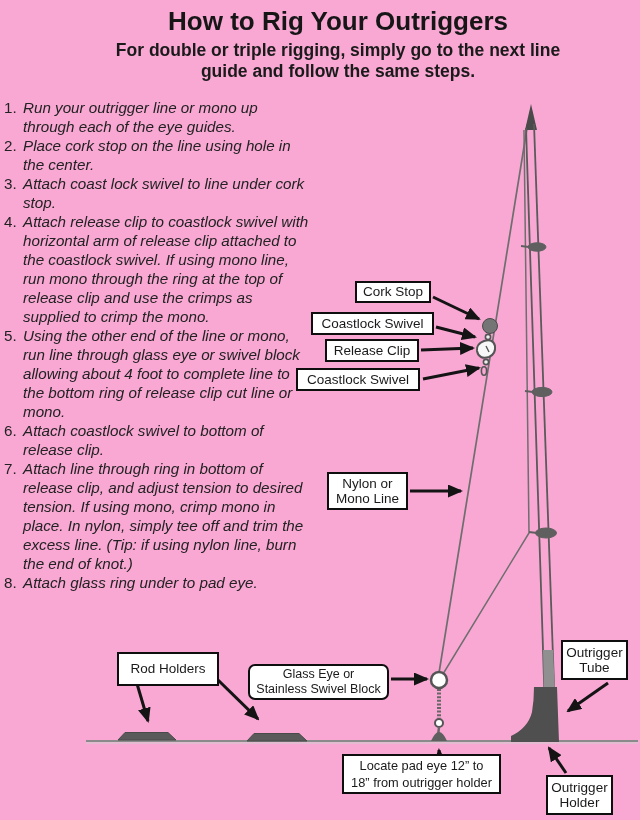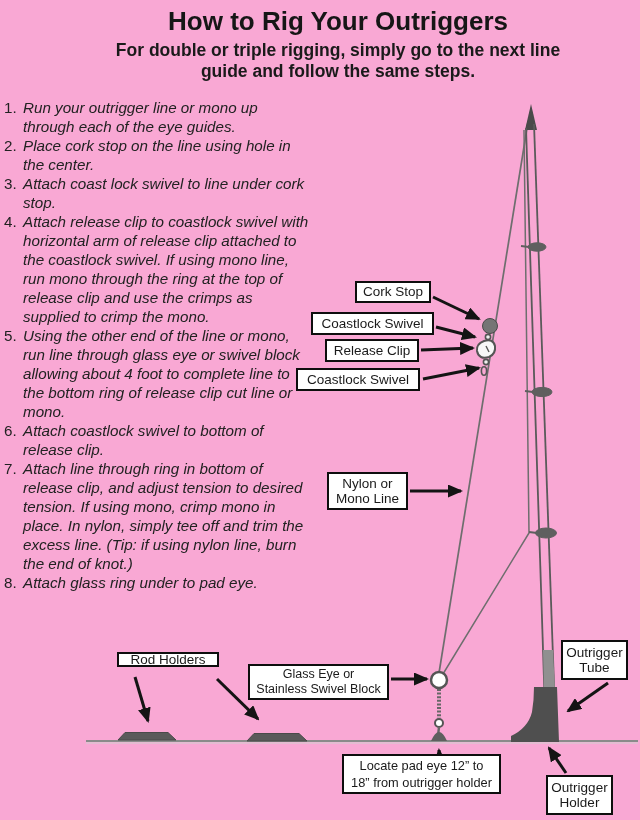--- a/index.html
+++ b/index.html
@@ -19,22 +19,22 @@
     position:absolute;background:#fff;border:2px solid #0e0e0e;
     display:flex;align-items:center;justify-content:center;text-align:center;
     font-size:13.5px;color:#1a1a1a;white-space:pre-line;line-height:15.5px;
     box-sizing:border-box;z-index:5;
   }
   .lab-cork{left:355px;top:281px;width:76px;height:22px;}
   .lab-cst{left:311px;top:312px;width:123px;height:23px;}
   .lab-rel{left:325px;top:339px;width:94px;height:23px;}
   .lab-csb{left:296px;top:368px;width:124px;height:23px;}
   .lab-nyl{left:327px;top:472px;width:81px;height:38px;}
-  .lab-rod{left:117px;top:652px;width:102px;height:15px;}
-  .lab-gls{left:248px;top:664px;width:141px;height:36px;font-size:12.5px;line-height:15px;}
+  .lab-rod{left:117px;top:652px;width:102px;height:34px;}
+  .lab-gls{left:248px;top:664px;width:141px;height:36px;font-size:12.5px;line-height:15px;border-radius:7px;}
   .lab-tub{left:561px;top:640px;width:67px;height:40px;}
   .lab-pad{left:342px;top:754px;width:159px;height:40px;font-size:12.8px;line-height:17px;}
   .lab-hol{left:546px;top:775px;width:67px;height:40px;}
   .arrow{stroke:#141414;stroke-width:3;marker-end:url(#ah);}
   .sketch{stroke:#6e6e6e;fill:none;}
 </style>
 </head>
 <body>
 
 <div class="page">

